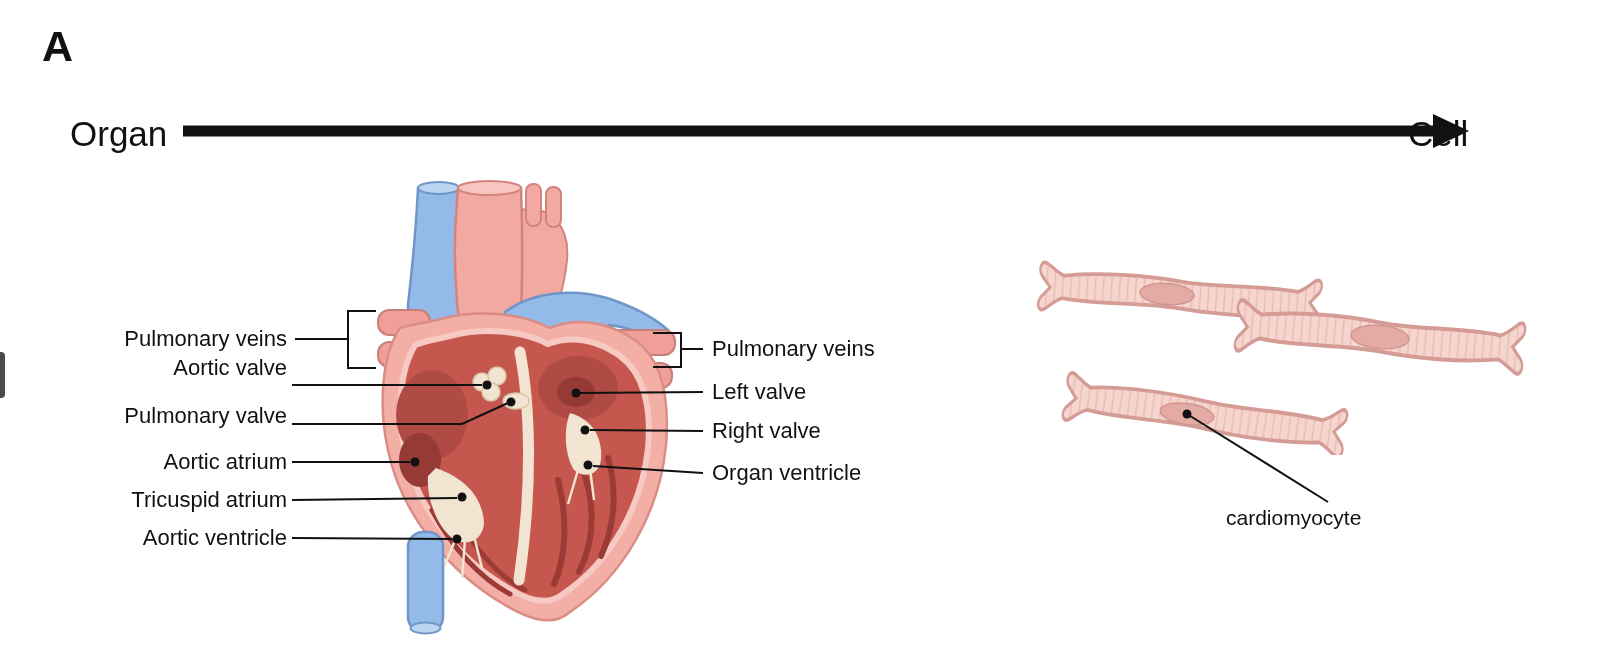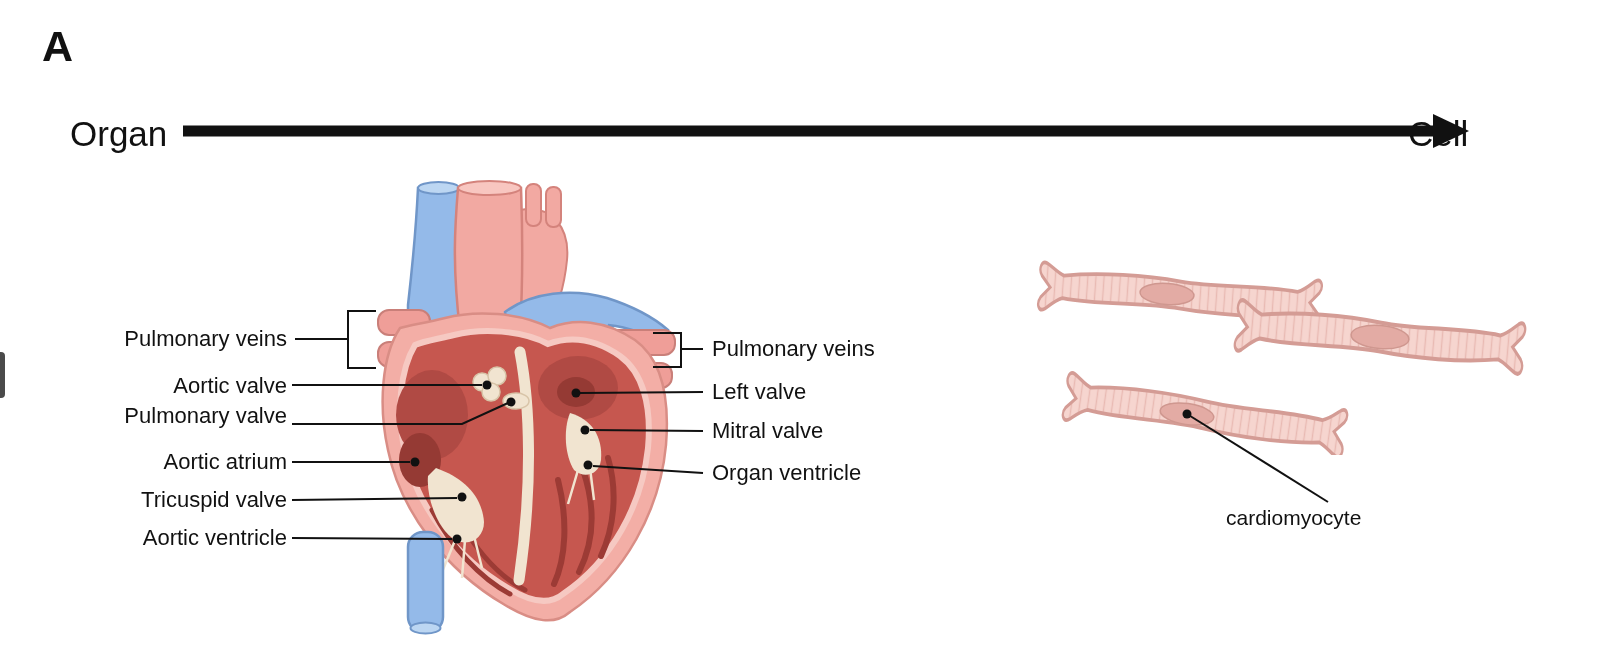--- a/index.html
+++ b/index.html
@@ -152,26 +152,26 @@
       <circle cx="462" cy="497" r="4.5"></circle>
       <circle cx="457" cy="539" r="4.5"></circle>
       <circle cx="576" cy="393" r="4.5"></circle>
       <circle cx="585" cy="430" r="4.5"></circle>
       <circle cx="588" cy="465" r="4.5"></circle>
       <circle cx="1187" cy="414" r="4.5"></circle>
     </g>
   </svg>
 
   <div class="label la-right" style="top:327px">Pulmonary veins</div>
-  <div class="label la-right" style="top:374px">Aortic valve</div>
+  <div class="label la-right" style="top:356px">Aortic valve</div>
   <div class="label la-right" style="top:404px">Pulmonary valve</div>
   <div class="label la-right" style="top:450px">Aortic atrium</div>
-  <div class="label la-right" style="top:488px">Tricuspid valve</div>
+  <div class="label la-right" style="top:488px">Tricuspid atrium</div>
   <div class="label la-right" style="top:526px">Aortic ventricle</div>
 
   <div class="label la-left" style="top:337px">Pulmonary veins</div>
   <div class="label la-left" style="top:380px">Left valve</div>
-  <div class="label la-left" style="top:419px">Mitral valve</div>
+  <div class="label la-left" style="top:419px">Right valve</div>
   <div class="label la-left" style="top:461px">Organ ventricle</div>
 
   <div class="cell-caption">cardiomyocyte</div>
 
 </div>
 
 </body></html>

